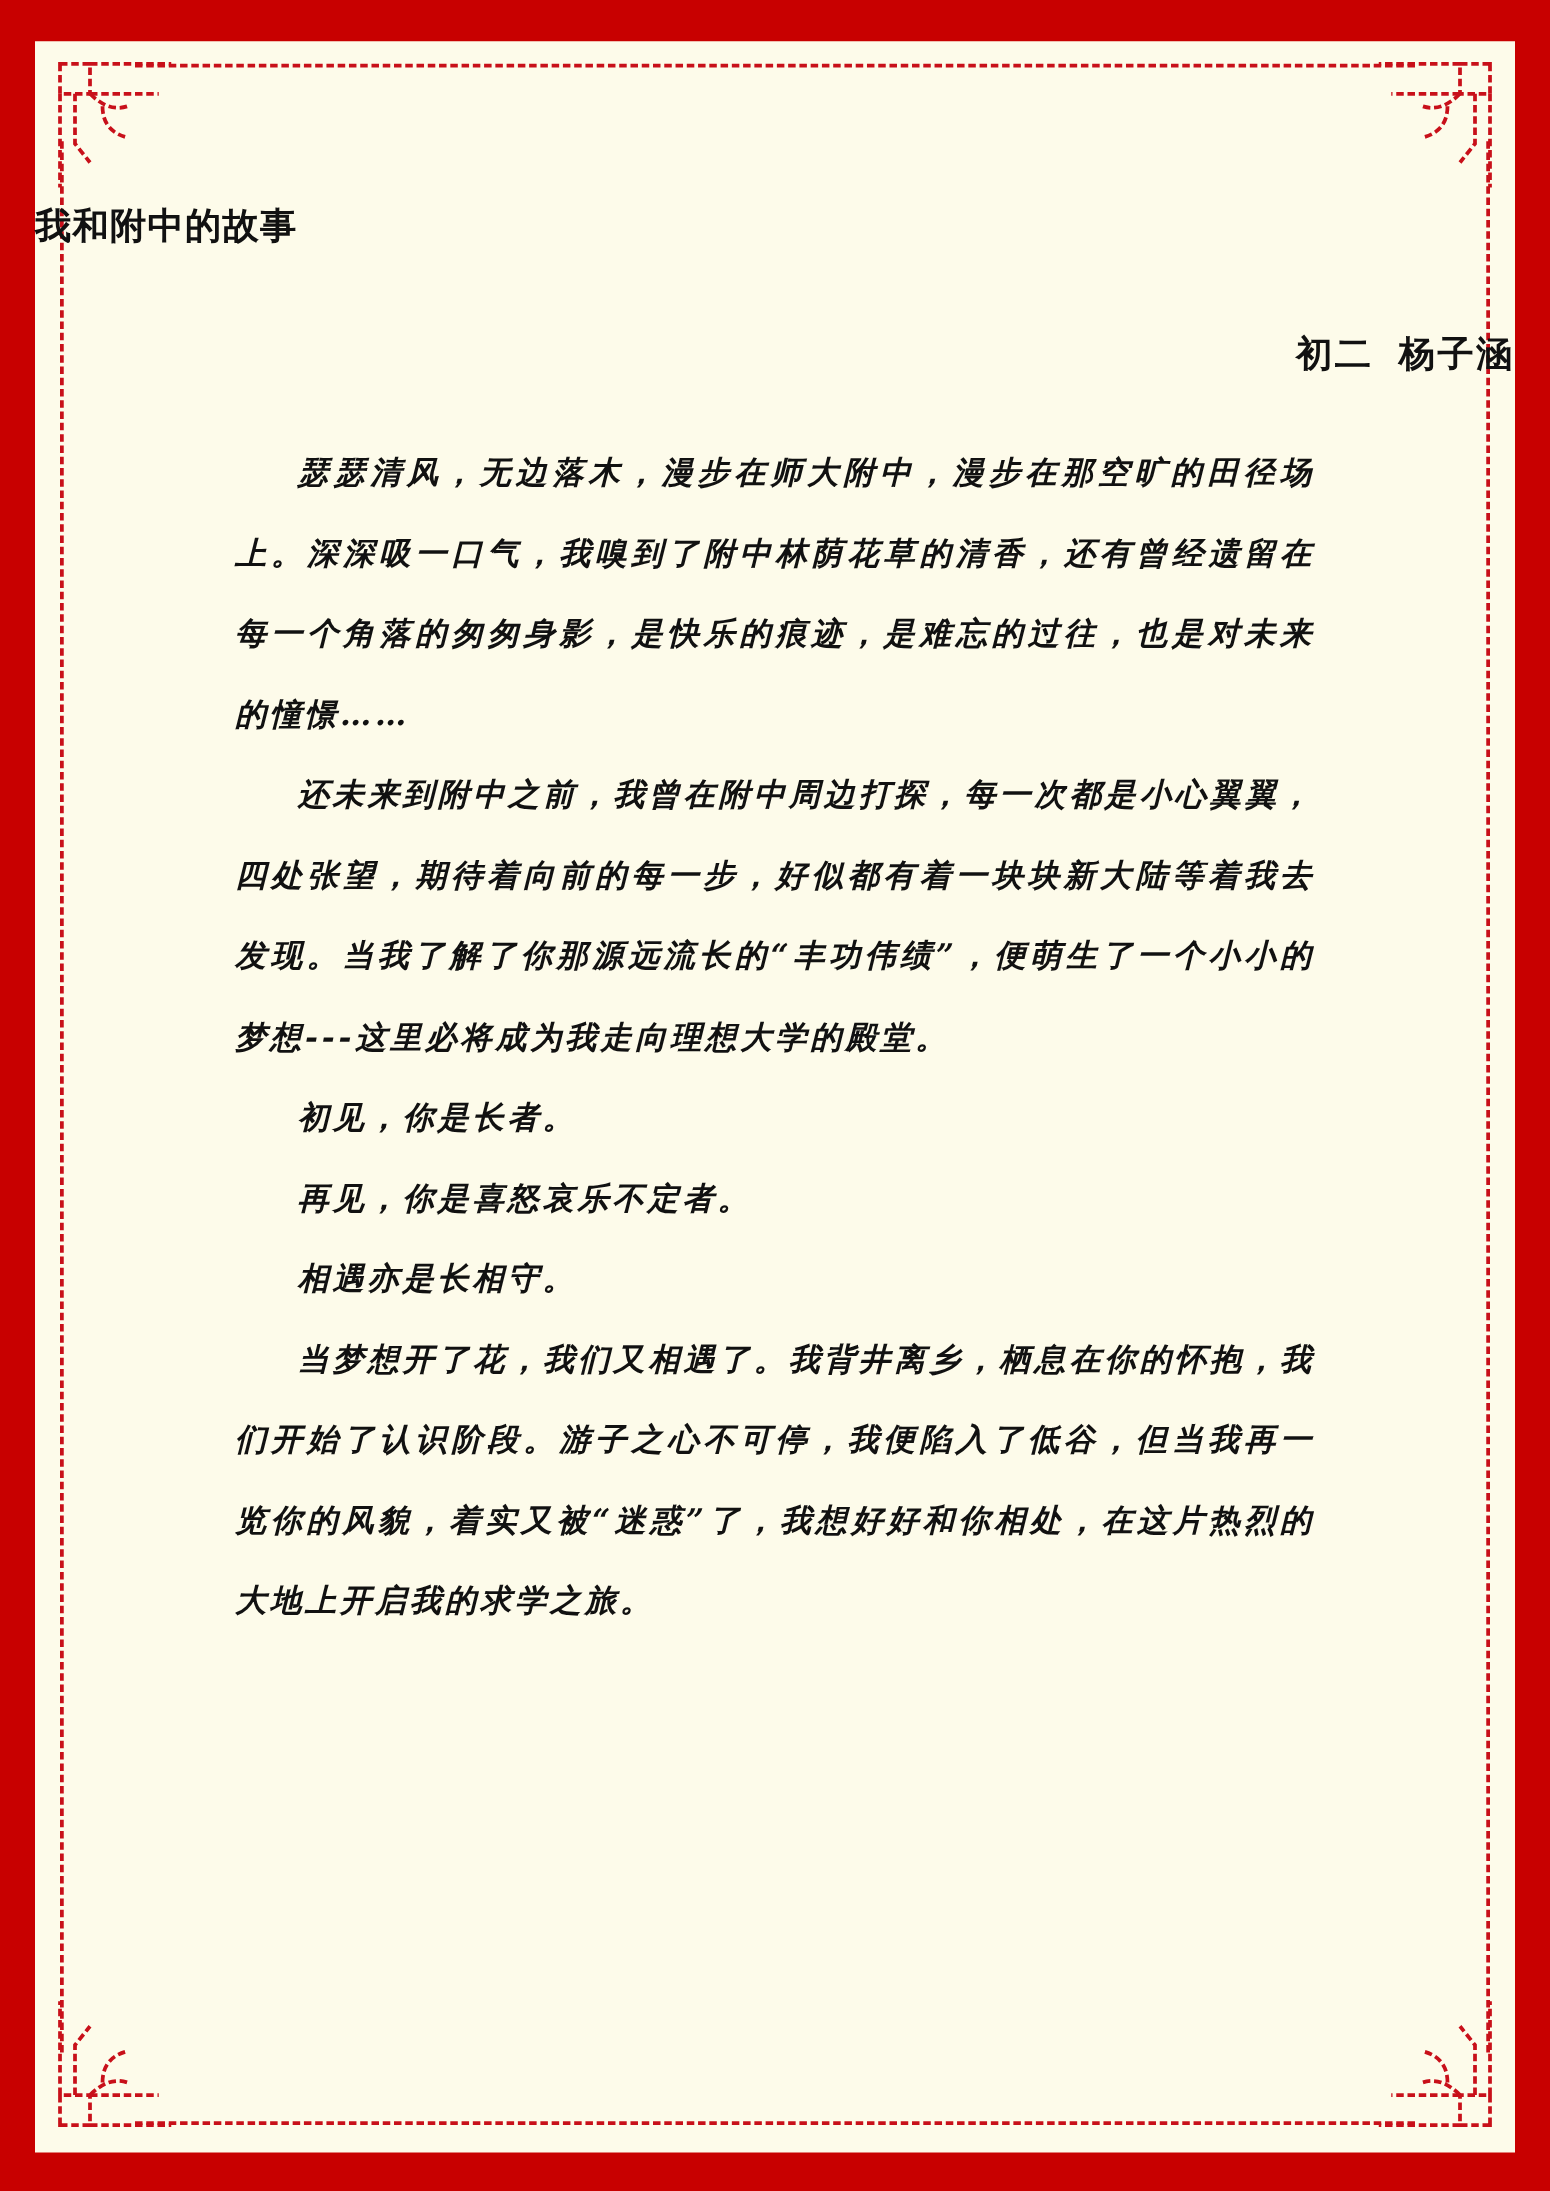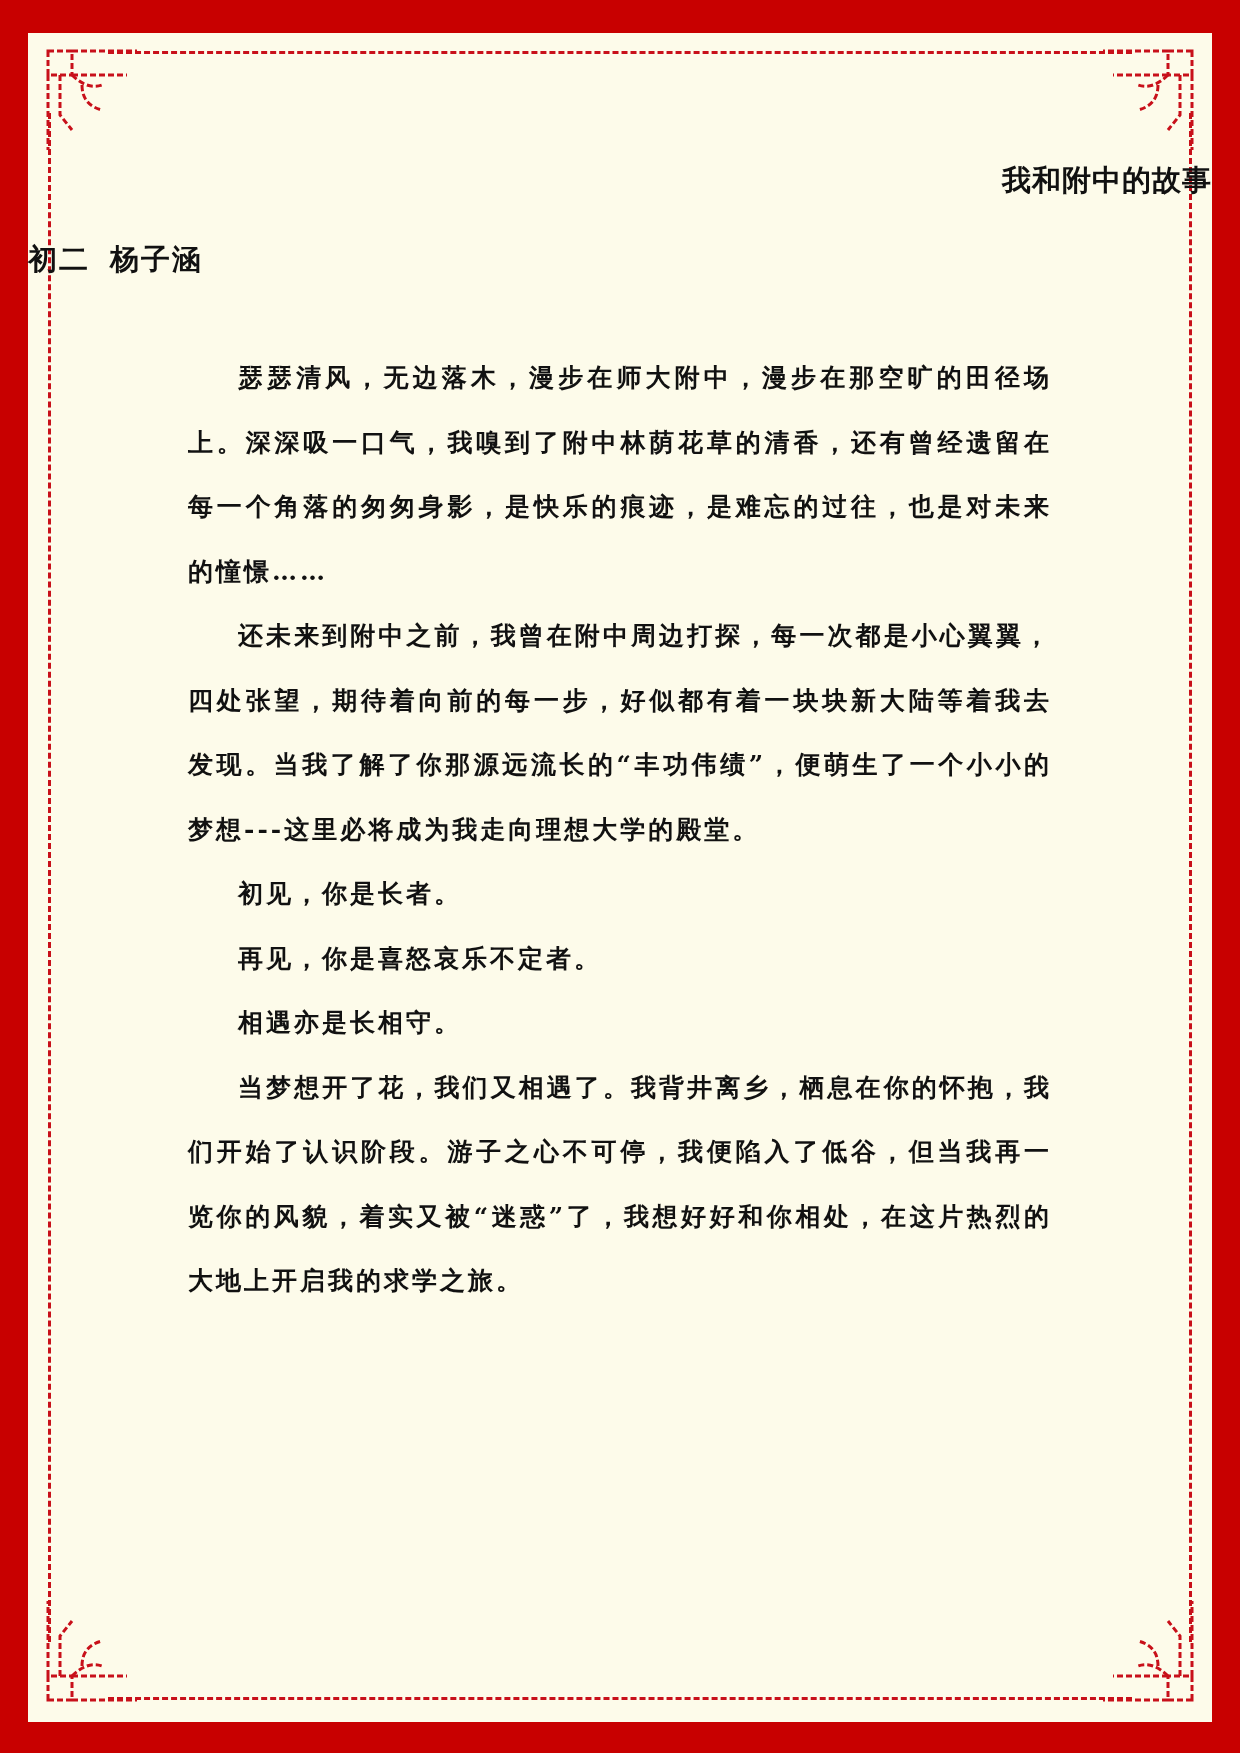--- a/index.html
+++ b/index.html
@@ -19,36 +19,36 @@
   .frame-left { top: 80px; bottom: 80px; left: 20px; border-left: 3px dashed #c8101a; }
   .frame-right { top: 80px; bottom: 80px; right: 20px; border-left: 3px dashed #c8101a; }
   .corner { position: absolute; width: 110px; height: 110px; }
   .corner svg { width: 100%; height: 100%; display: block; }
   .c-tl { left: 14px; top: 12px; }
   .c-tr { right: 14px; top: 12px; transform: scaleX(-1); }
   .c-bl { left: 14px; bottom: 16px; transform: scaleY(-1); }
   .c-br { right: 14px; bottom: 16px; transform: scale(-1,-1); }
 
   .title {
-    position: absolute; left: 0; width: 1184px; top: 128px; text-align: right;
+    position: absolute; left: 0; width: 1184px; top: 128px; text-align: left;
     font-size: 29px; font-weight: bold; color: #111; letter-spacing: 1px;
     font-family: "DejaVu Sans", "Liberation Sans", sans-serif;
   }
   .subtitle {
-    position: absolute; left: 0; width: 1184px; top: 207px; text-align: left;
+    position: absolute; left: 0; width: 1184px; top: 231px; text-align: right;
     font-size: 29px; font-weight: bold; color: #111; letter-spacing: 2px;
     font-family: "DejaVu Sans", "Liberation Sans", sans-serif;
     word-spacing: 8px;
   }
   .body-text {
     position: absolute; left: 160px; top: 313px; width: 864px;
     font-size: 25px; line-height: 64.5px; color: #111; font-weight: bold;
     letter-spacing: 3px; text-align: justify;
   }
-  .body-text p { margin: 0; text-indent: 2em; }
+  .body-text p { margin: 0; text-indent: 2em; font-style: italic; }
 </style>
 </head>
 <body>
 
 <div class="page">
   <div class="frame-line frame-top"></div>
   <div class="frame-line frame-bottom"></div>
   <div class="frame-line frame-left"></div>
   <div class="frame-line frame-right"></div>
 

